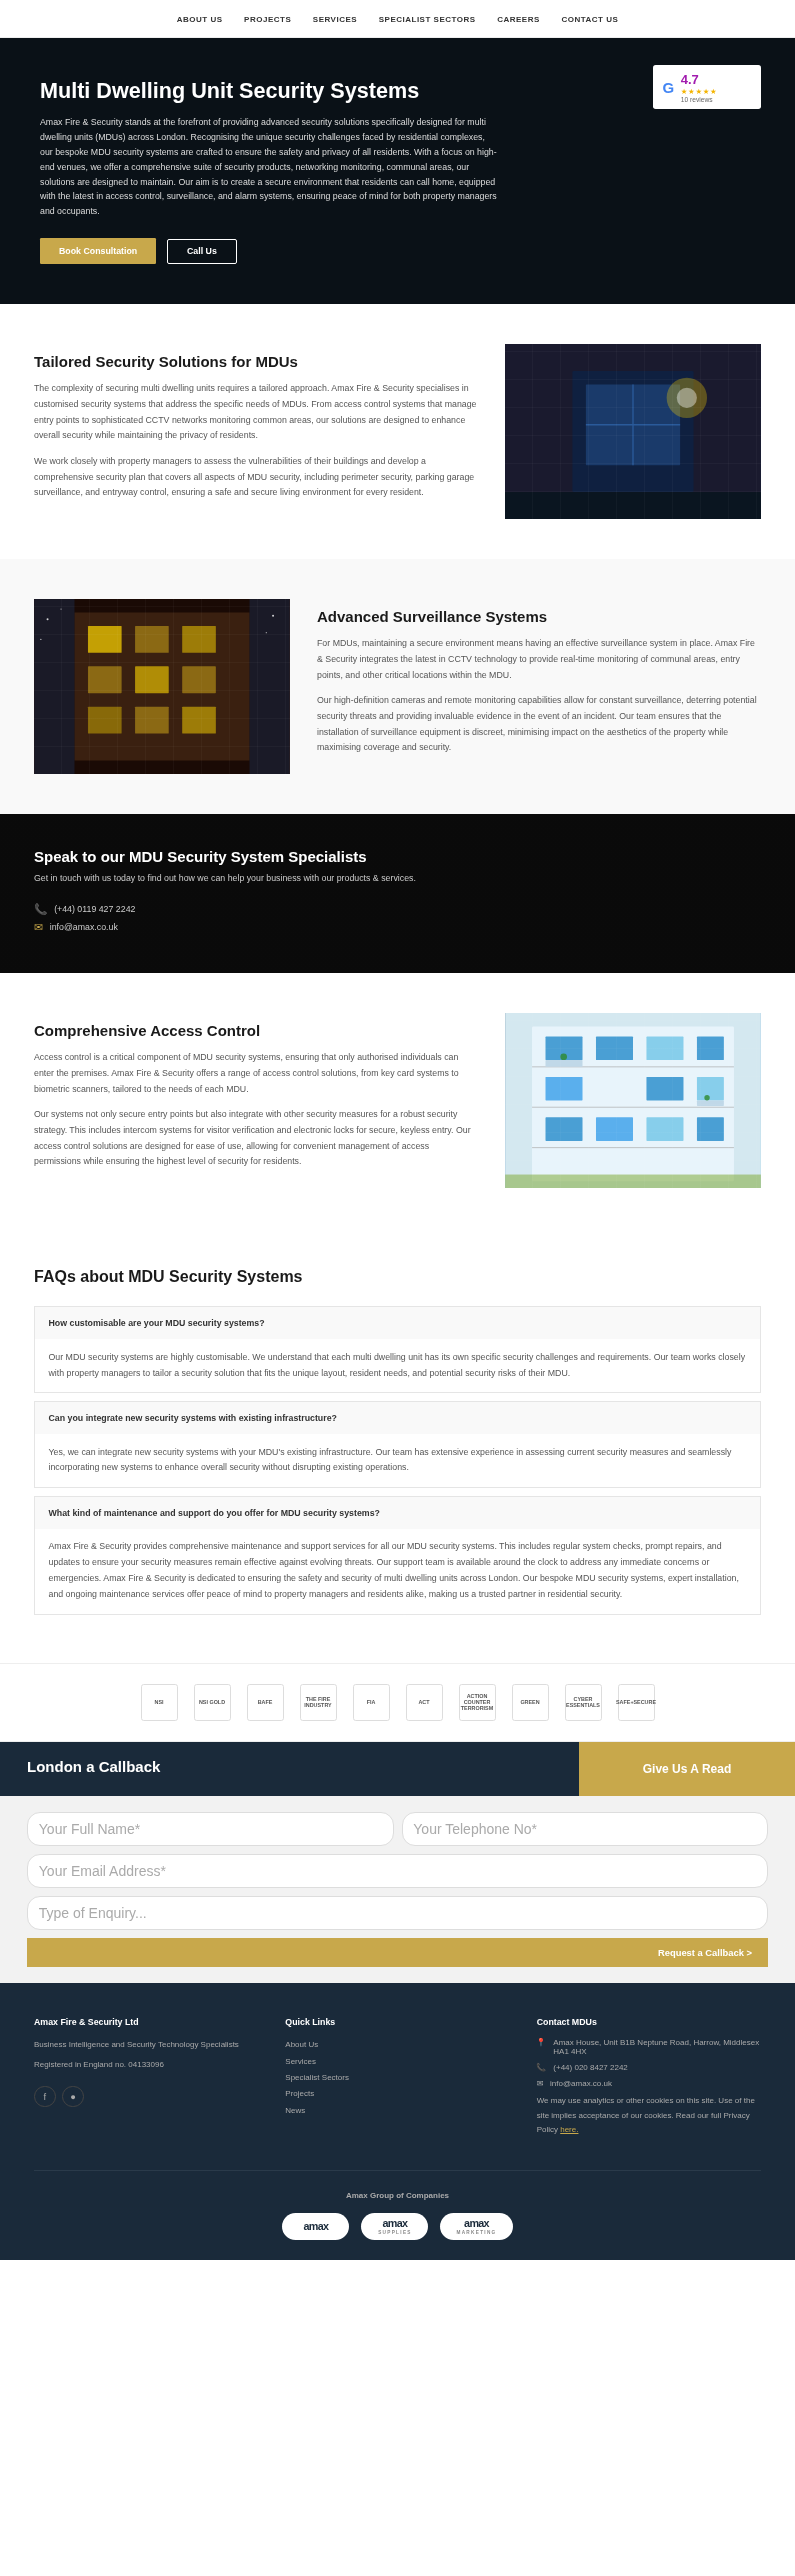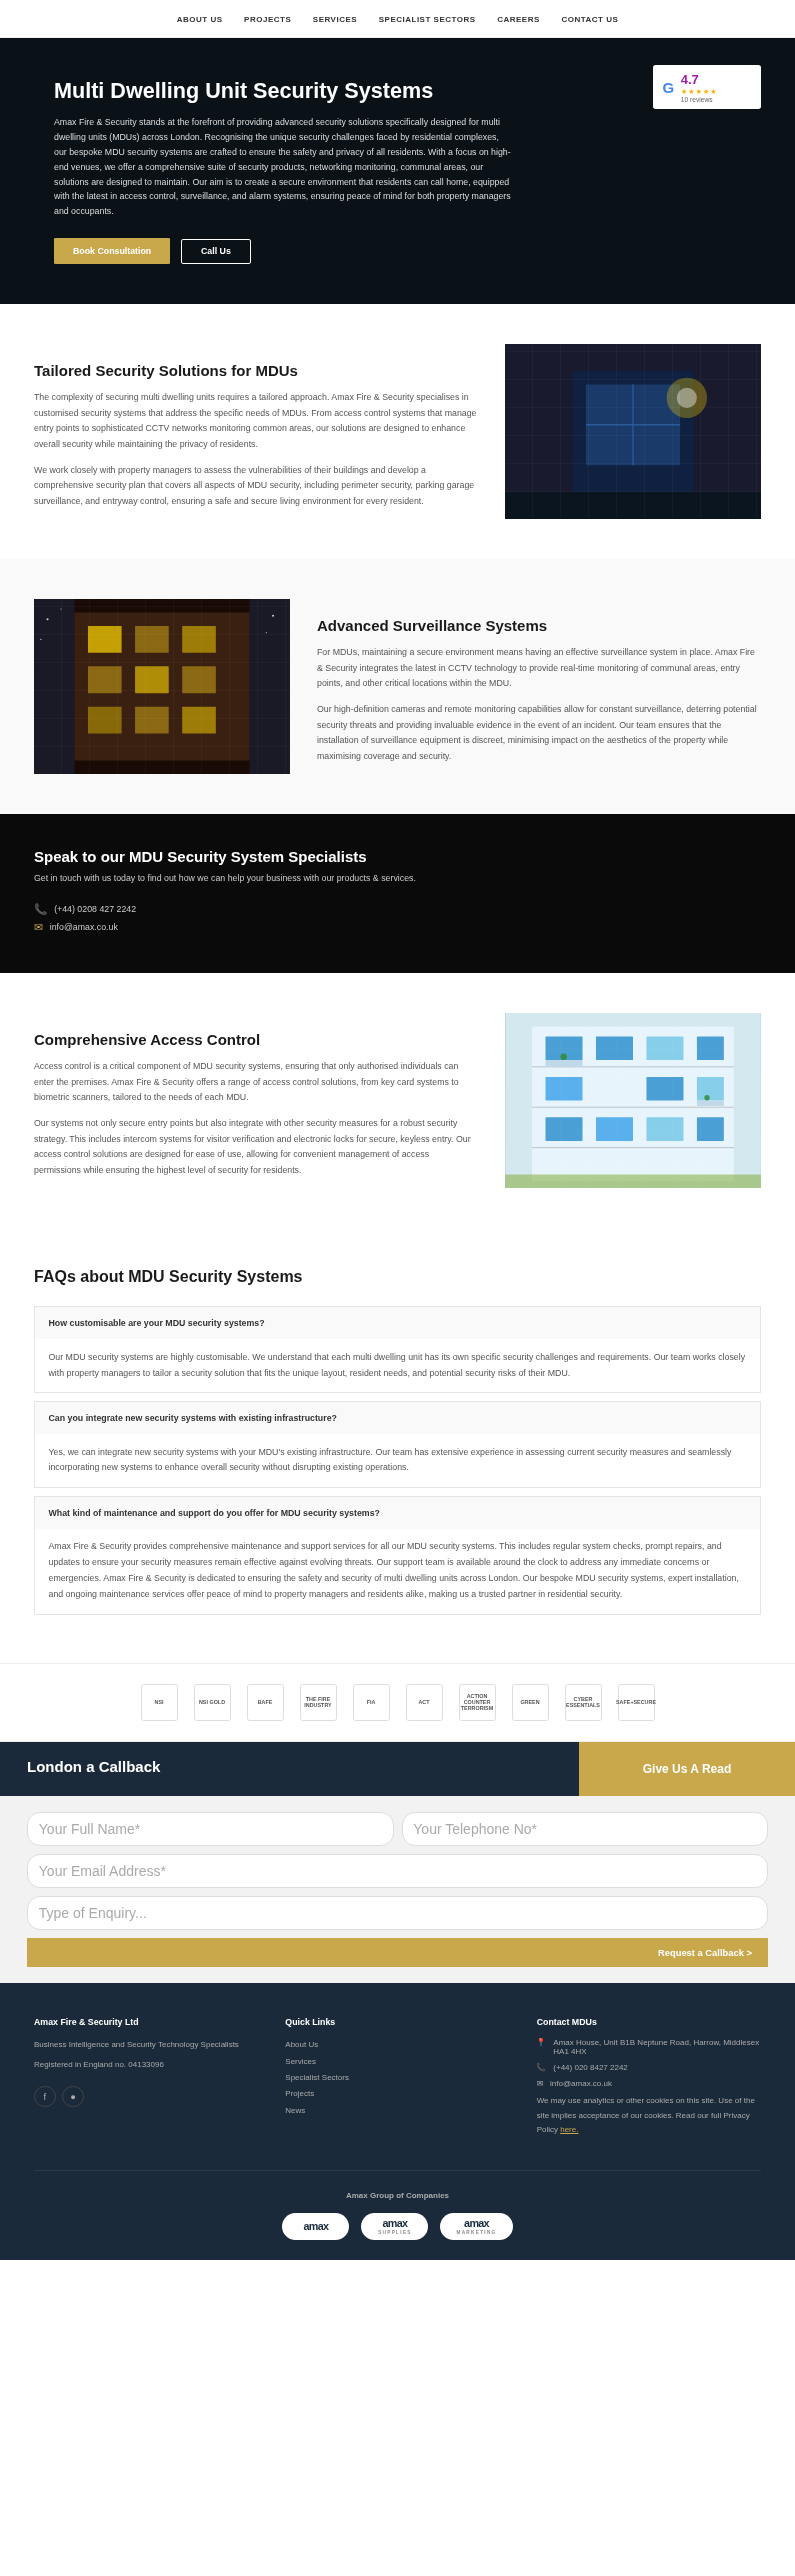--- a/index.html
+++ b/index.html
@@ -23,21 +23,21 @@
       font-weight: 600;
       letter-spacing: 0.5px;
       text-transform: uppercase;
     }
 
     
     .hero {
       background: linear-gradient(rgba(0,0,0,0.6), rgba(0,0,0,0.6)), #1a2a3a;
       background-size: cover;
       color: #fff;
-      padding: 40px 54px 40px;
+      padding: 40px 40px 40px;
       position: relative;
       min-height: 216px;
     }
     .hero-inner { max-width: 458px; }
     .hero h1 { font-size: 21.6px; font-weight: 700; margin-bottom: 10.8px; line-height: 1.2; }
     .hero p { font-size: 8.8px; line-height: 1.7; margin-bottom: 19px; color: #ddd; }
     .hero-buttons { display: flex; gap: 10.8px; align-items: center; }
     .btn-gold {
       background: #c8a84b;
       color: #fff;
@@ -82,21 +82,21 @@
     .google-badge .g-logo span:nth-child(6) { color: #EA4335; }
     .badge-info { display: flex; flex-direction: column; }
     .badge-rating { font-size: 13px; font-weight: 700; color: #a21caf; }
     .badge-stars { color: #f4b400; font-size: 7.4px; letter-spacing: 0.7px; }
     .badge-reviews { font-size: 6.7px; color: #666; }
 
     
     .section { padding: 40px 34px; }
     .section-alt { background: #f9f9f9; }
 
-    .two-col { display: flex; gap: 27px; align-items: flex-end; }
+    .two-col { display: flex; gap: 27px; align-items: center; }
     .two-col .text-col { flex: 1; }
     .two-col .img-col { flex: 0 0 256px; }
     .two-col.reverse { flex-direction: row-reverse; }
 
     .img-placeholder {
       width: 100%;
       height: 175px;
       background: #2a3a4a;
       display: flex;
       align-items: center;
@@ -380,21 +380,21 @@
       </div>
     </div>
   </div>
 </section>
 
 <section class="cta-strip">
   <h2>Speak to our MDU Security System Specialists</h2>
   <p>Get in touch with us today to find out how we can help your business with our products &amp; services.</p>
   <div class="contact-item">
     <span class="contact-icon">📞</span>
-    <span>(+44) 0208 427 2242</span>
+    <span>(+44) 0119 427 2242</span>
   </div>
   <div class="contact-item">
     <span class="contact-icon">✉</span>
     <span>info@amax.co.uk</span>
   </div>
 </section>
 
 <section class="section">
   <div class="two-col">
     <div class="text-col">

